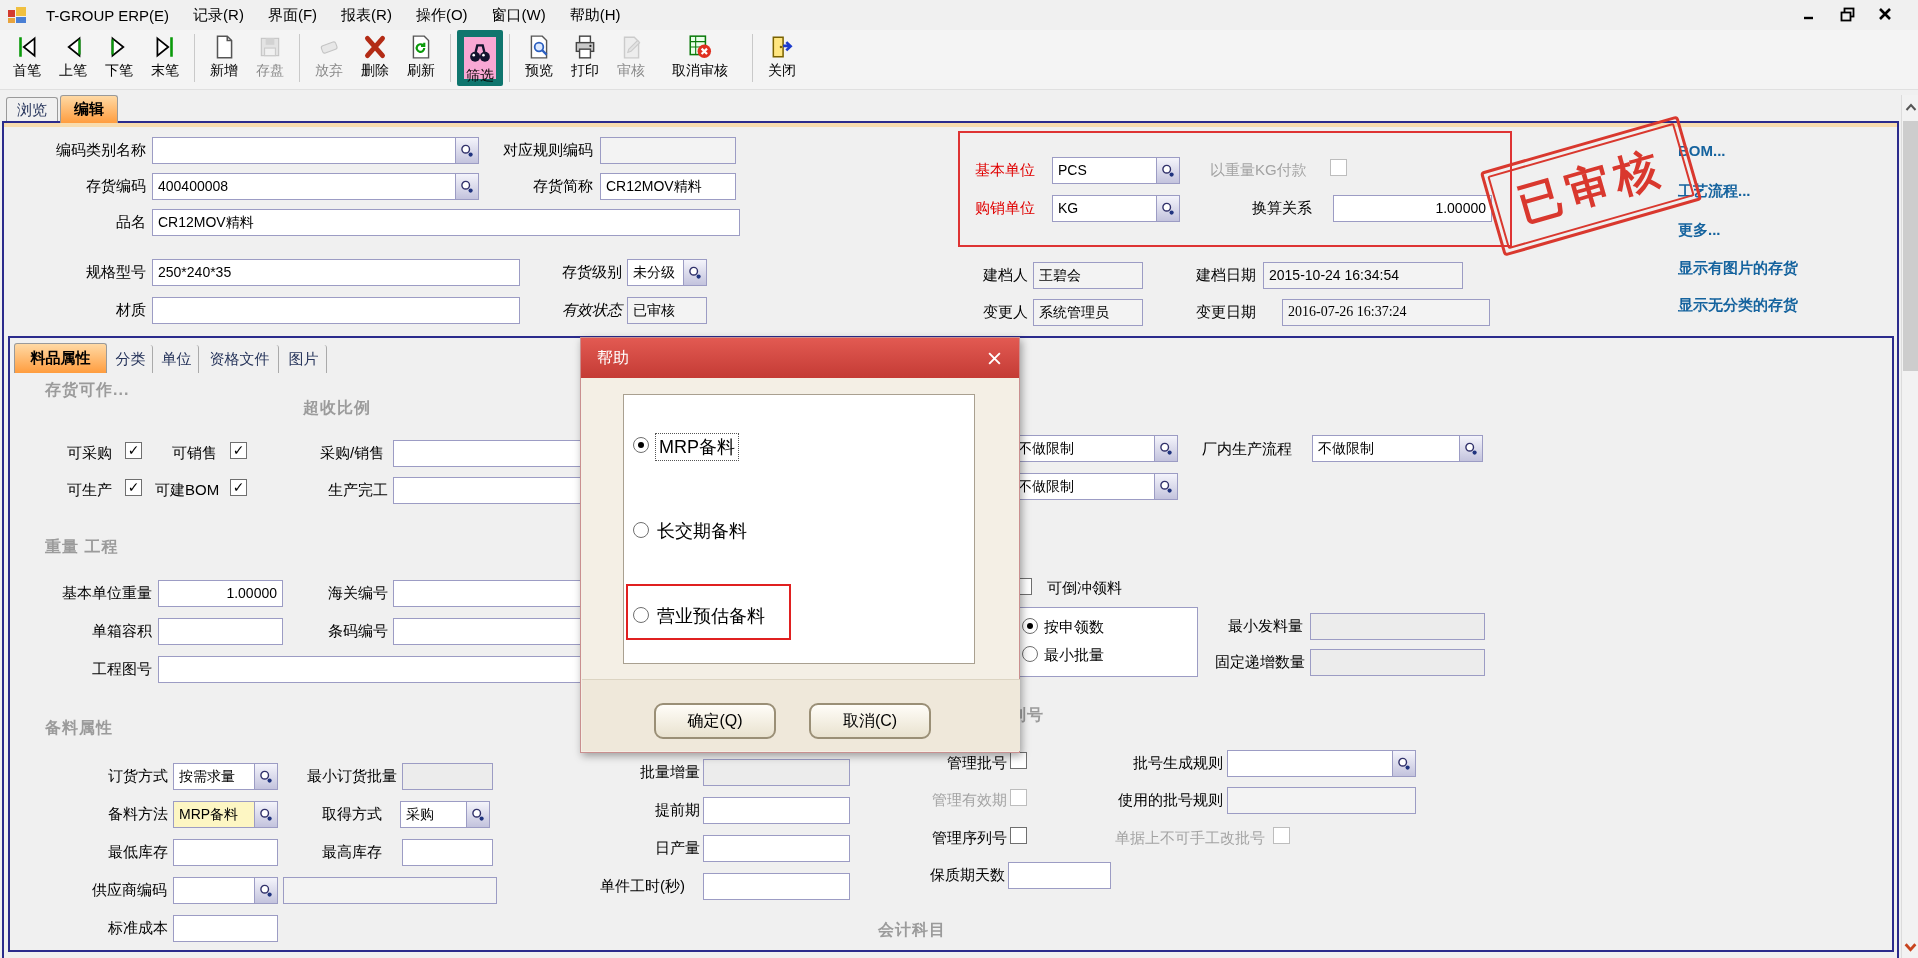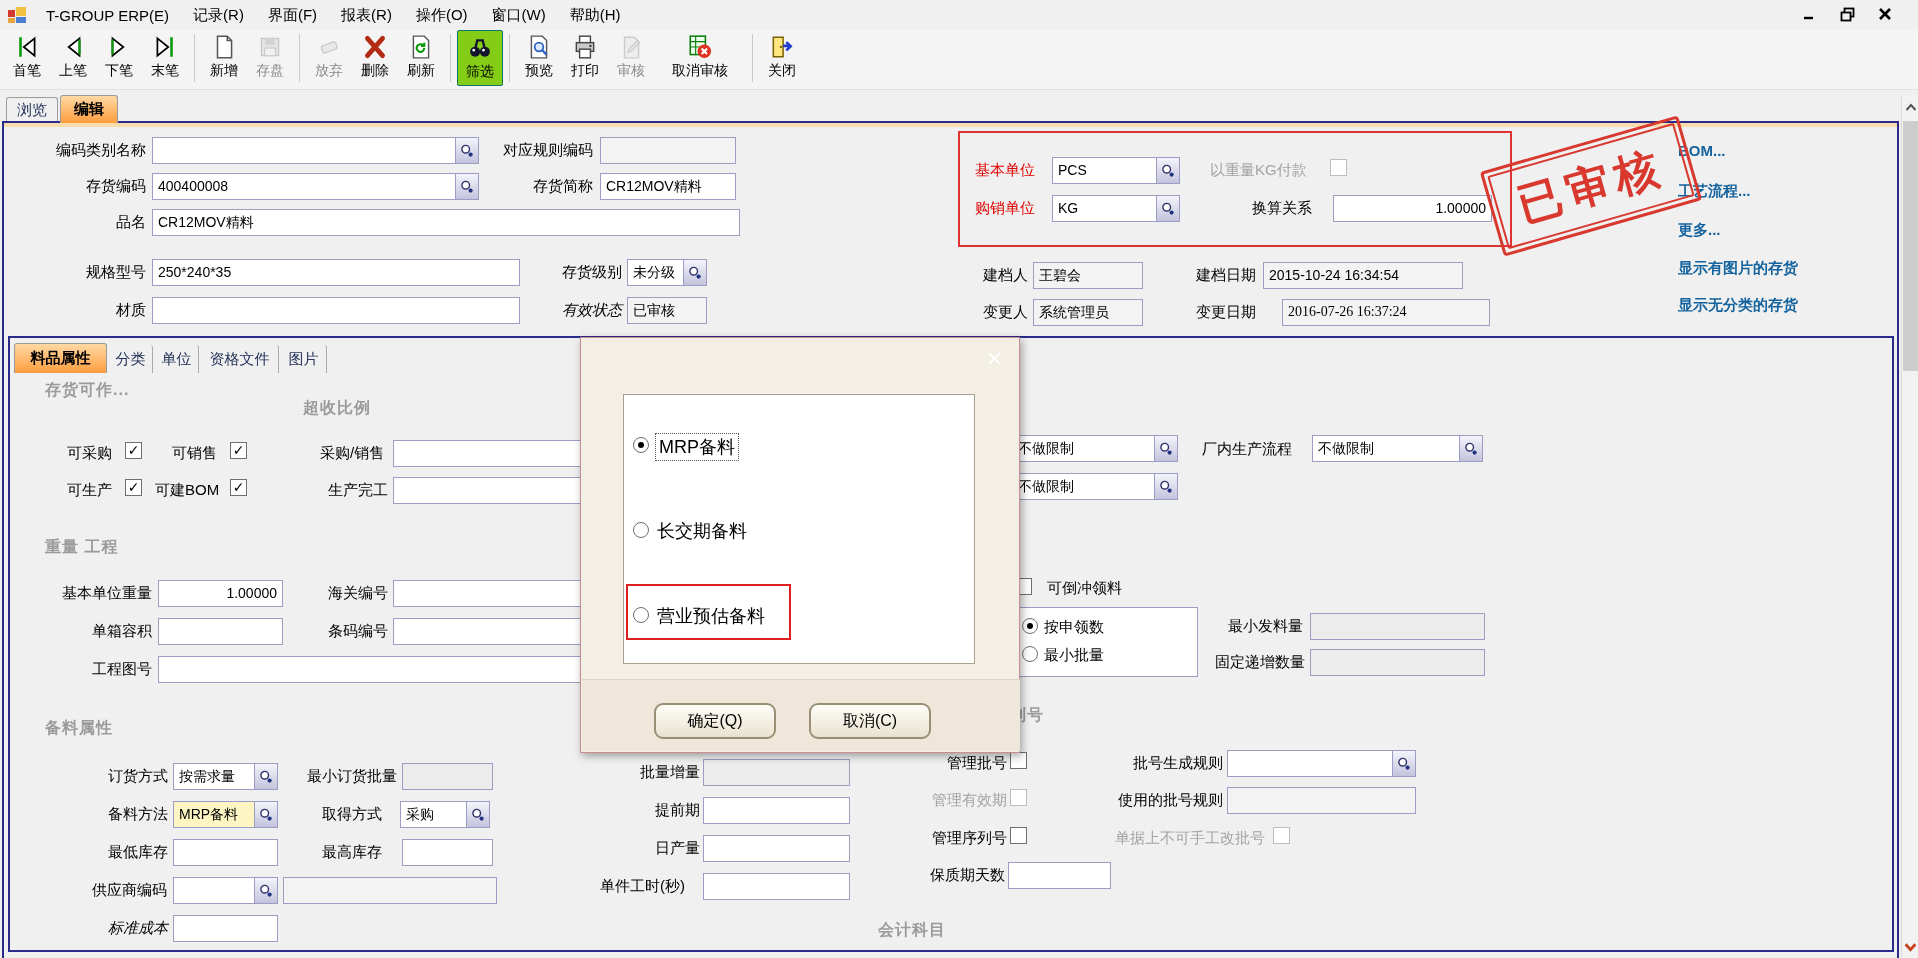--- a/index.html
+++ b/index.html
@@ -15,21 +15,21 @@
   .win-controls { position:absolute; right:22px; top:4px; display:flex; gap:16px; }
   .win-btn { width:22px; height:20px; display:flex; align-items:center; justify-content:center; }
 
   
   .toolbar { position:absolute; left:0; top:30px; width:1918px; height:60px; background:#f4f4f4; display:flex; align-items:flex-start; padding-left:4px; border-bottom:1px solid #e0e0e0; }
   .tbtn { width:46px; height:56px; display:flex; flex-direction:column; align-items:center; justify-content:flex-start; padding-top:3px; }
   .tbtn .ticon { width:28px; height:28px; display:flex; align-items:center; justify-content:center; }
   .tbtn .tlabel { font-size:14px; color:#000; white-space:nowrap; margin-top:1px; }
   .tbtn.wide { width:92px; }
   .tbtn.disabled { opacity:.45; }
-  .tbtn.active { border:1px solid #0f766e; background:#84cc16; border-radius:2px; }
+  .tbtn.active { border:7px solid #0f766e; background:#f9a8d4; border-radius:2px; }
   .tsep { width:1px; height:48px; background:#c9c9c9; margin:4px 6px 0 6px; }
 
   
   .tab { position:absolute; border:1px solid #9a9a9a; border-bottom:none; background:#f0f0f0; color:#25335a; font-size:15px; text-align:center; display:flex; align-items:center; justify-content:center; border-radius:3px 3px 0 0; }
   .tab.sel { background:linear-gradient(#ffd9a4,#ff9d3f); color:#000; font-weight:bold; }
 
   
   .frame1 { position:absolute; left:2px; top:121px; width:1897px; height:840px; border:2px solid #2b2b8c; background:#f0f0f0; }
   .beige { position:absolute; left:4px; top:123px; width:1893px; height:4px; background:#f8dcae; }
   .frame2 { position:absolute; left:8px; top:336px; width:1886px; height:616px; border:2px solid #2b2b8c; background:#f0f0f0; }
@@ -428,21 +428,21 @@
   <div class="lbl" style="left:92px;top:881px;">供应商编码</div>
   <div class="fld" style="left:173px;top:877px;width:82px;"></div>
   <div class="lkp" style="left:254px;top:877px;">
       <svg width="16" height="16" viewBox="0 0 16 16">
         <circle cx="6.7" cy="6.2" r="3.8" fill="#fff" stroke="#30306a" stroke-width="1.4"></circle>
         <circle cx="11.6" cy="11.6" r="2.1" fill="#20347f"></circle>
       </svg>
     </div>
   <div class="fld ro" style="left:283px;top:877px;width:214px;"></div>
 
-  <div class="lbl" style="left:108px;top:919px;font-style:italic;">标准成本</div>
+  <div class="lbl" style="left:108px;top:919px;">标准成本</div>
   <div class="fld" style="left:173px;top:915px;width:105px;"></div>
 
   <div class="lbl" style="left:640px;top:763px;">批量增量</div>
   <div class="fld dis" style="left:703px;top:759px;width:147px;"></div>
   <div class="lbl" style="left:655px;top:801px;">提前期</div>
   <div class="fld" style="left:703px;top:797px;width:147px;"></div>
   <div class="lbl" style="left:655px;top:839px;">日产量</div>
   <div class="fld" style="left:703px;top:835px;width:147px;"></div>
   <div class="lbl" style="left:600px;top:877px;">单件工时(秒)</div>
   <div class="fld" style="left:703px;top:873px;width:147px;"></div>
@@ -504,20 +504,23 @@
 
   <div class="lbl" style="left:932px;top:829px;">管理序列号</div>
   <div class="cb" style="left:1010px;top:827px;"></div>
   <div class="lbl gray" style="left:1115px;top:829px;">单据上不可手工改批号</div>
   <div class="cb dis" style="left:1273px;top:827px;"></div>
 
   <div class="lbl" style="left:930px;top:866px;">保质期天数</div>
   <div class="fld" style="left:1008px;top:862px;width:103px;"></div>
 
   <div class="dialog">
+    <div class="dlg-title">
+        <span>帮助</span>
+      </div>
     <div class="dlg-x">
       <svg width="15" height="15" viewBox="0 0 14 14">
           <path d="M2 2 L12 12 M12 2 L2 12" stroke="#fff" stroke-width="1.8"></path>
         </svg>
     </div>
     <div class="dlg-group"></div>
 
     <div class="radio sel" style="left:52px;top:99px;"></div>
     <div class="dlg-opt-label focus" style="left:74px;top:95px;">MRP备料</div>
 

